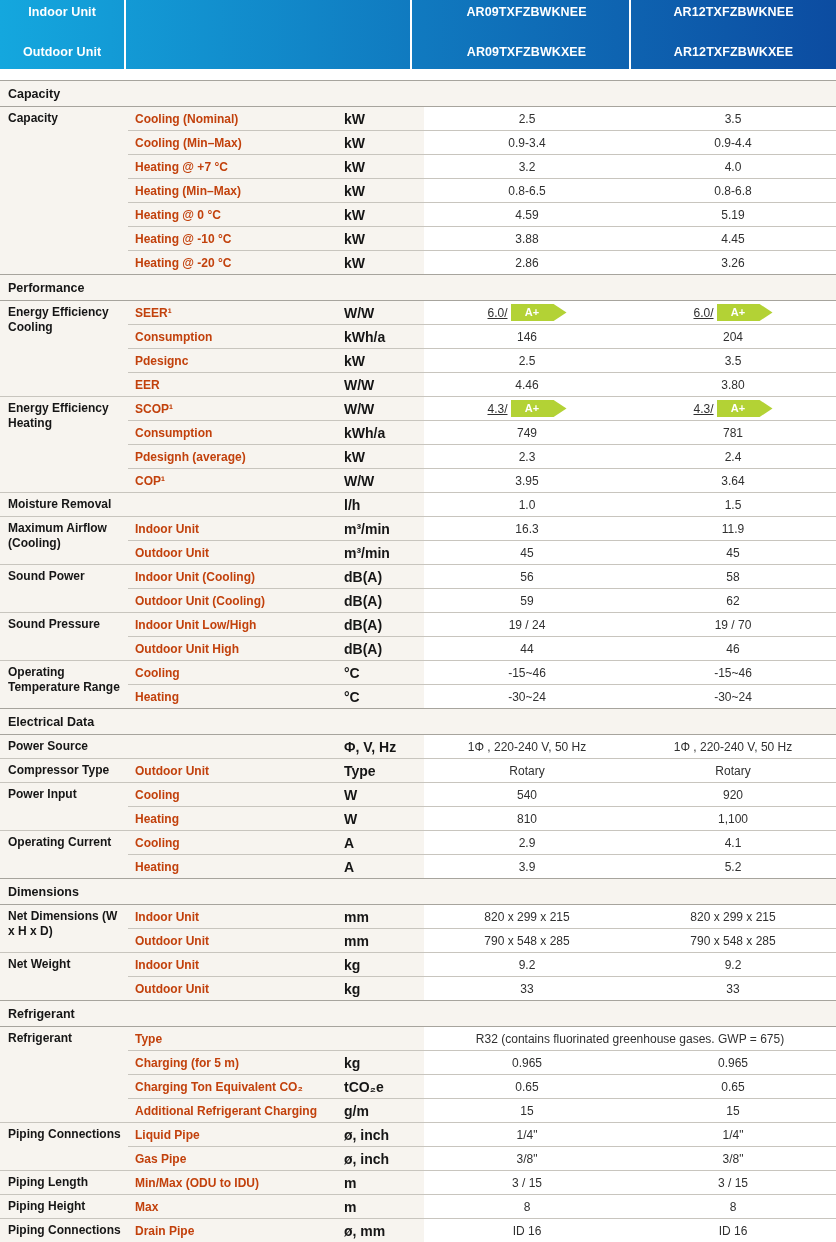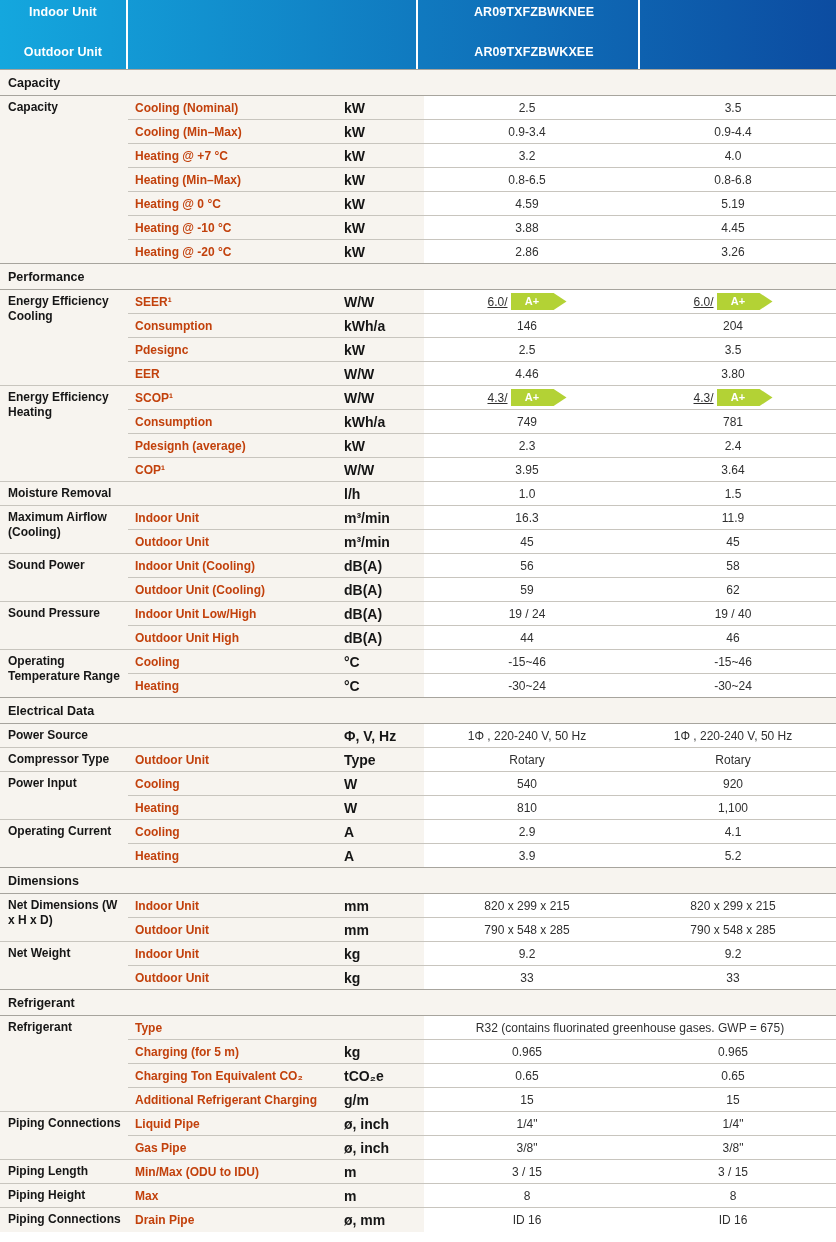--- a/index.html
+++ b/index.html
@@ -21,20 +21,21 @@
     line-height:14px; letter-spacing:0.1px;
   }
   .hc1 { width:128px; }
   .hc2 { width:290px; }
   .hc3 { width:210px;margin-left:12px; }
   .hc4 { width:208px; }
 
   
   table.spec {
     width:836px; border-collapse:collapse; table-layout:fixed;
+    margin-top:11px;
   }
   table.spec td { box-sizing:border-box; }
   tr.section-row td {
     background:#F7F4EF; height:26px;
     border-top:1px solid #a7a49d; border-bottom:1px solid #a7a49d;
     font-weight:bold; font-size:12.5px; color:#161616; padding-left:8px;
   }
   tr.data-row { height:24px; }
   tr.data-row td { border-top:1px solid #c8c5be; }
   td.cat {
@@ -70,20 +71,24 @@
 
   <div class="header" style="background: linear-gradient(90deg, rgb(20, 167, 222) 0%, rgb(12, 76, 161) 100%);">
     <div class="hcell hc1 divider">
       <div class="hlabel">Indoor Unit</div>
       <div class="hlabel">Outdoor Unit</div>
     </div>
     <div class="hcell hc2 divider"></div>
     <div class="hcell hc3 divider">
       <div class="hlabel">AR09TXFZBWKNEE</div>
       <div class="hlabel">AR09TXFZBWKXEE</div>
+    </div>
+    <div class="hcell hc4">
+      <div class="hlabel">AR12TXFZBWKNEE</div>
+      <div class="hlabel">AR12TXFZBWKXEE</div>
     </div>
   </div>
 
   <table class="spec">
     <colgroup>
       <col style="width:128px">
         <col style="width:215px">
         <col style="width:81px">
       <col style="width:206px">
         <col style="width:206px">
@@ -239,21 +244,21 @@
           <td class="sub">Outdoor Unit (Cooling)</td>
           <td class="unit">dB(A)</td>
           <td class="val">59</td>
           <td class="val">62</td>
         </tr>
         <tr class="data-row">
           <td class="cat" rowspan="2">Sound Pressure</td>
           <td class="sub">Indoor Unit Low/High</td>
           <td class="unit">dB(A)</td>
           <td class="val">19 / 24</td>
-          <td class="val">19 / 40</td>
+          <td class="val">19 / 70</td>
         </tr>
         <tr class="data-row">
           <td class="sub">Outdoor Unit High</td>
           <td class="unit">dB(A)</td>
           <td class="val">44</td>
           <td class="val">46</td>
         </tr>
         <tr class="data-row">
           <td class="cat" rowspan="2">Operating Temperature Range</td>
           <td class="sub">Cooling</td>

